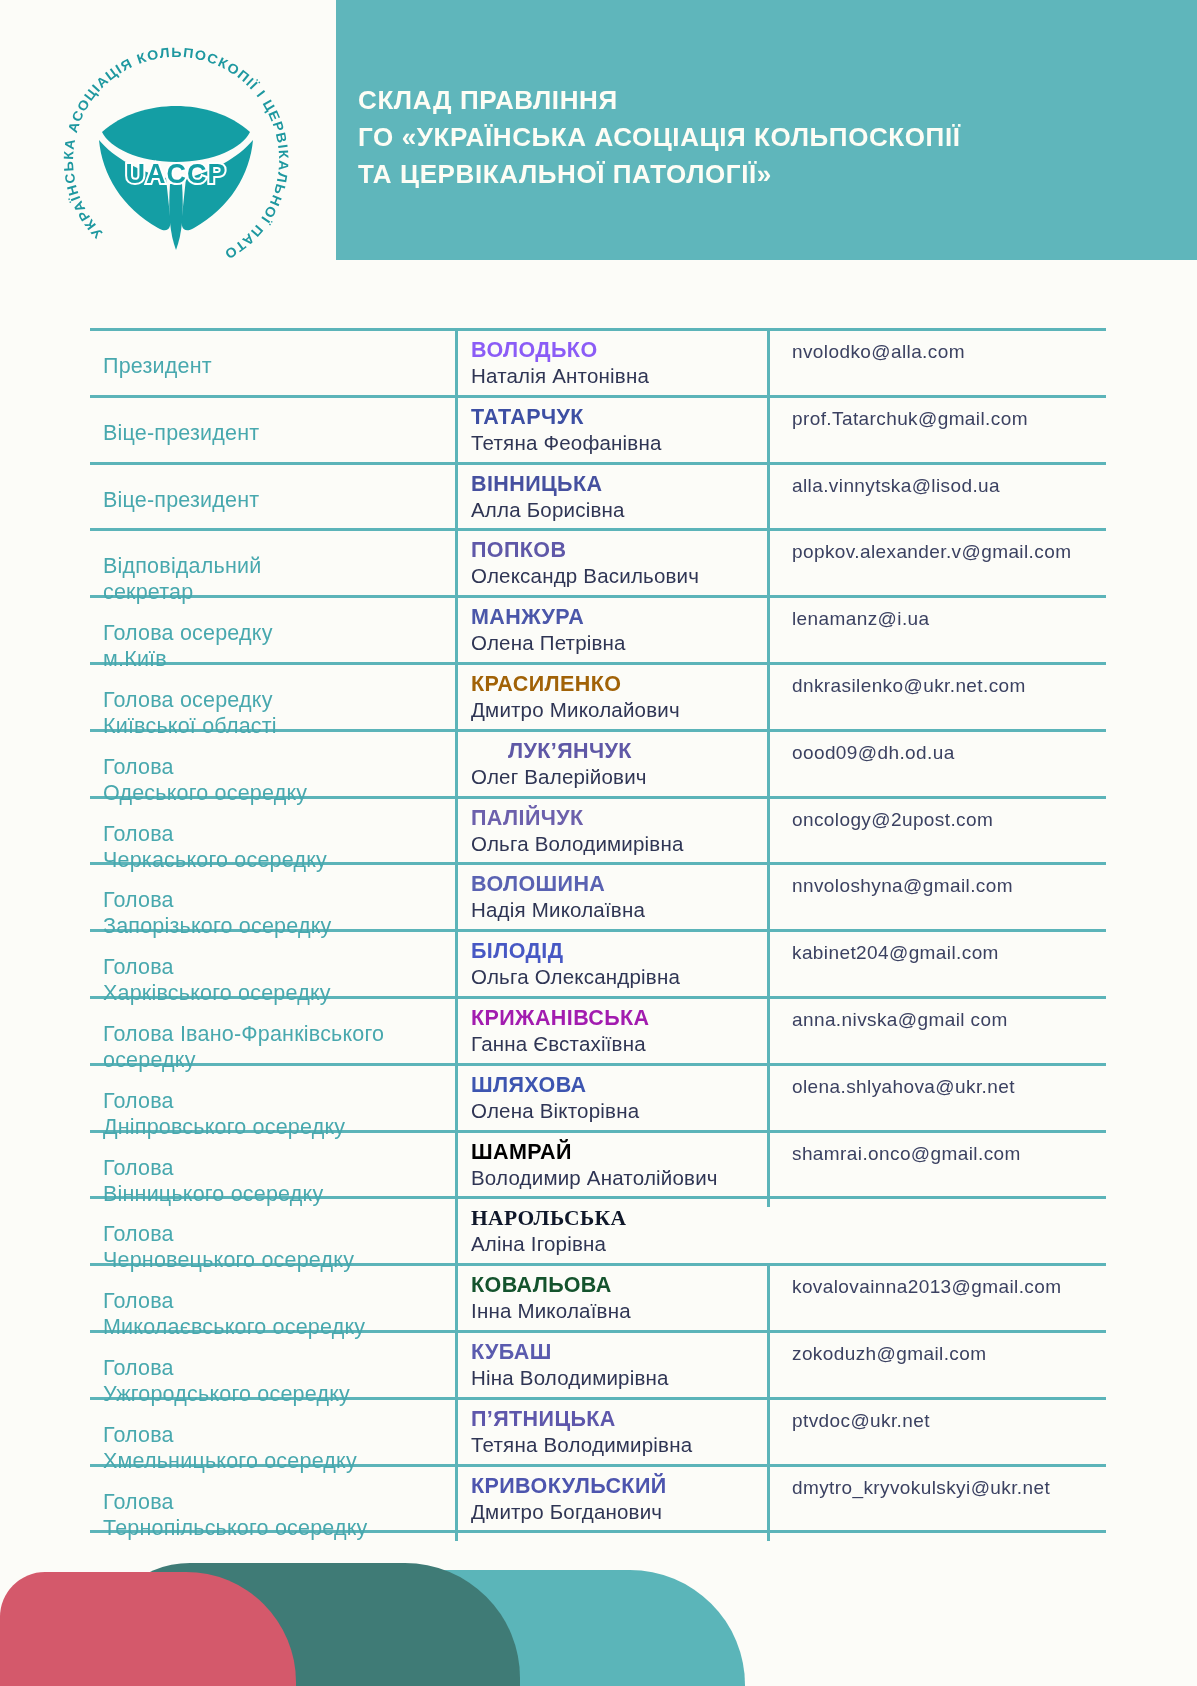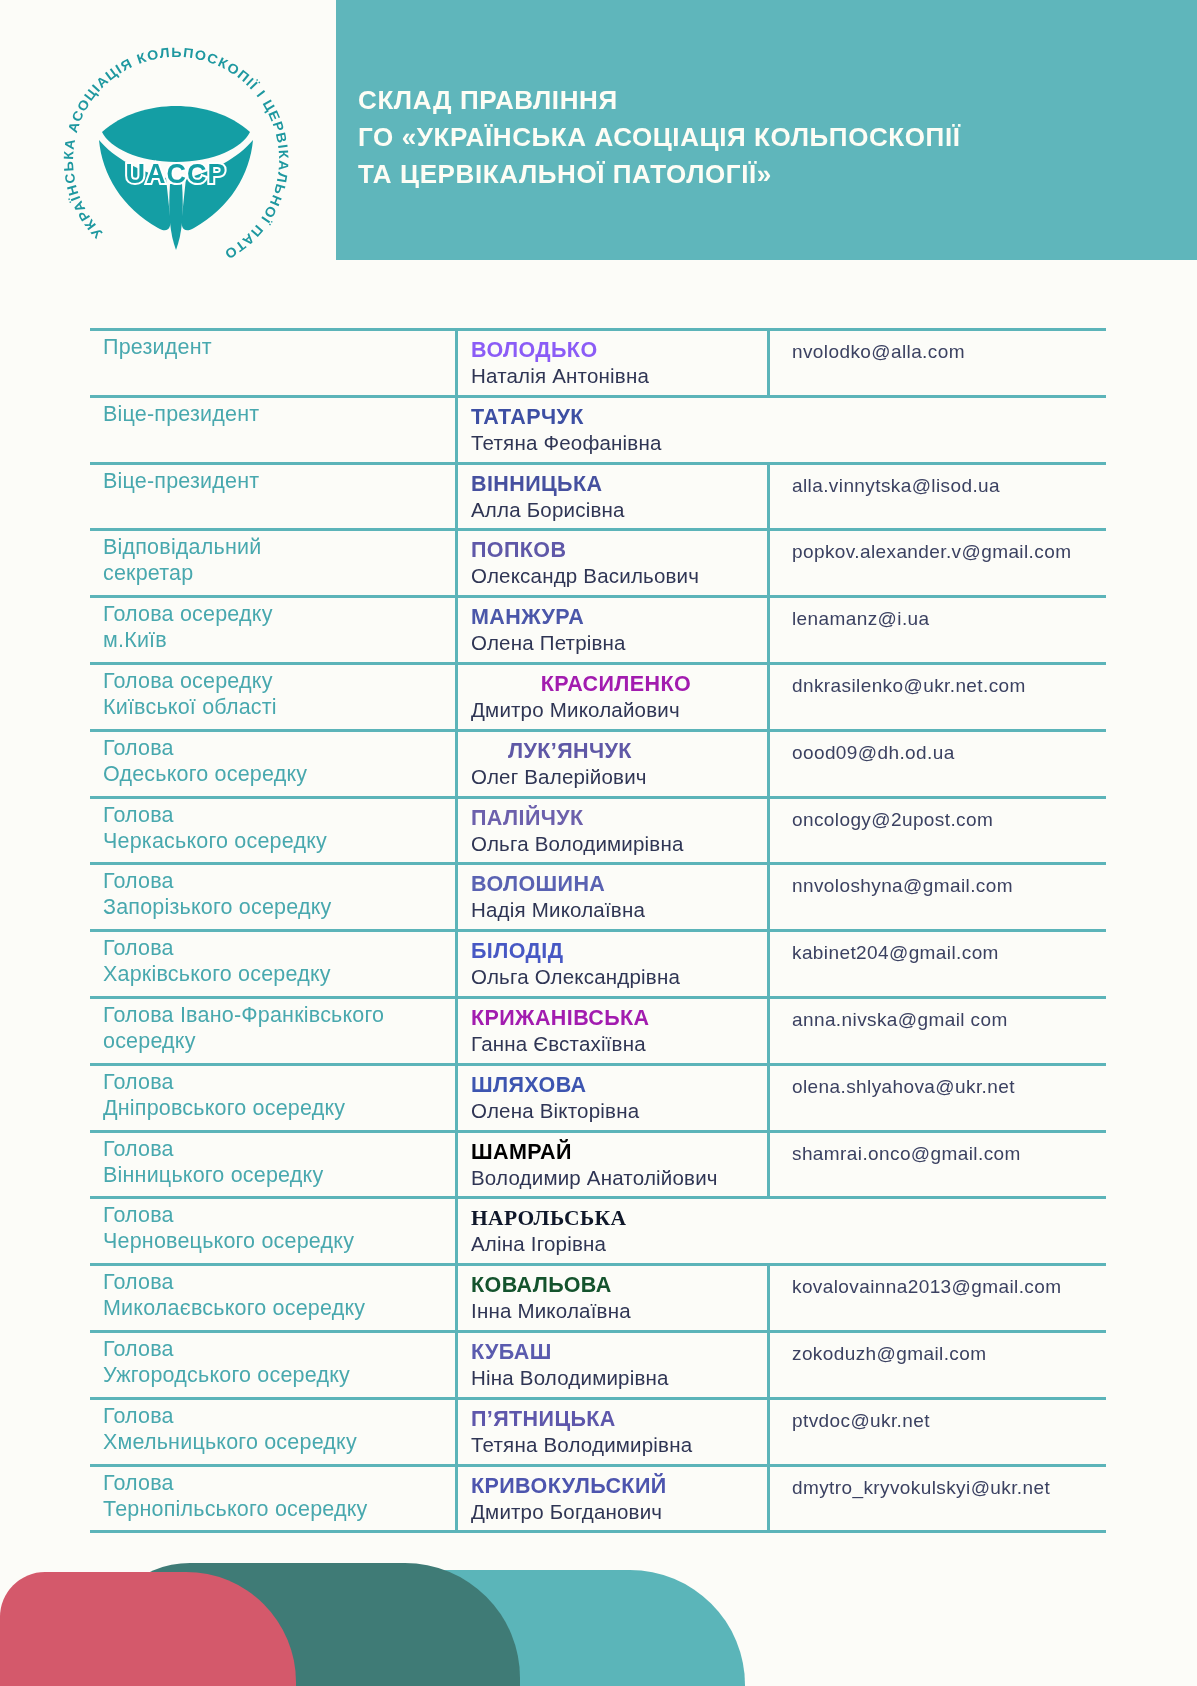--- a/index.html
+++ b/index.html
@@ -41,21 +41,21 @@
     border-bottom: 3px solid var(--line, #5CB4B9);
   }
   .row {
     display: grid;
     grid-template-columns: 365px 312px 1fr;
     border-top: 3px solid var(--line, #5CB4B9);
     height: 66.8px;
     box-sizing: border-box;
   }
   .cell { box-sizing: border-box; overflow: visible; }
-  .cell-position { padding: 3px 8px 0 13px; }
+  .cell-position { padding: 22px 8px 0 13px; }
   .cell-name     { padding: 6px 6px 0 13px; border-left: 3px solid var(--line,#5CB4B9); }
   .cell-email    { padding: 10px 4px 0 22px; border-left: 3px solid var(--line,#5CB4B9); }
 
   .position-label {
     color: var(--position, #48A8AE);
     font-size: 21.5px;
     line-height: 26px;
     white-space: pre-line;
     letter-spacing: 0.2px;
   }
@@ -128,20 +128,23 @@
     </div>
 
     <div class="row">
       <div class="cell cell-position">
         <div class="position-label">Віце-президент</div>
       </div>
       <div class="cell cell-name">
         <div class="surname-text" style="color: rgb(61, 79, 163);">ТАТАРЧУК</div>
         <div class="given-name-text">Тетяна Феофанівна</div>
       </div>
+      <div class="cell cell-email">
+        <div class="email-text">prof.Tatarchuk@gmail.com</div>
+      </div>
     </div>
 
     <div class="row">
       <div class="cell cell-position">
         <div class="position-label">Віце-президент</div>
       </div>
       <div class="cell cell-name">
         <div class="surname-text" style="color: rgb(70, 80, 159);">ВІННИЦЬКА</div>
         <div class="given-name-text">Алла Борисівна</div>
       </div>
@@ -177,21 +180,21 @@
         <div class="email-text">lenamanz@i.ua</div>
       </div>
     </div>
 
     <div class="row">
       <div class="cell cell-position">
         <div class="position-label">Голова осередку
 Київської області</div>
       </div>
       <div class="cell cell-name">
-        <div class="surname-text" style="color: #a21caf; text-align: center;">КРАСИЛЕНКО</div>
+        <div class="surname-text" style="color: #a16207;">КРАСИЛЕНКО</div>
         <div class="given-name-text">Дмитро Миколайович</div>
       </div>
       <div class="cell cell-email">
         <div class="email-text">dnkrasilenko@ukr.net.com</div>
       </div>
     </div>
 
     <div class="row">
       <div class="cell cell-position">
         <div class="position-label">Голова

